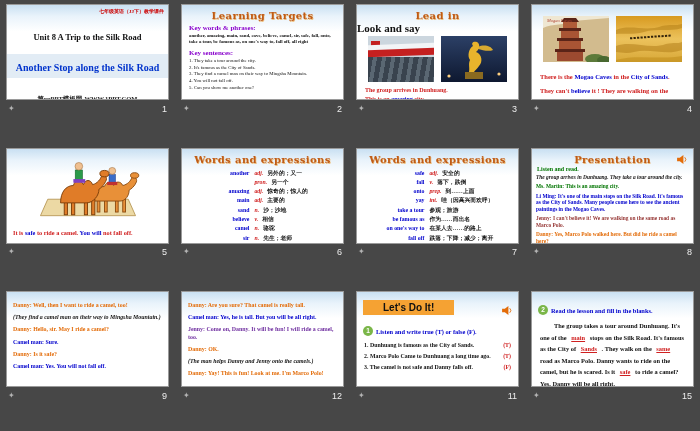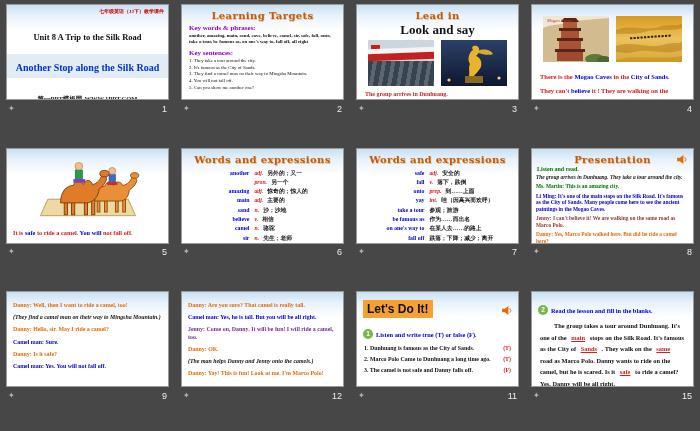--- a/index.html
+++ b/index.html
@@ -29,21 +29,21 @@
   .s1-strip span{font-size:10px;font-weight:bold;color:#0033cc;font-family:Liberation Serif, serif;}
   .s1-footer{margin-top:16px;text-align:center;font-size:6.5px;font-weight:bold;color:#222;}
 
   
   .s2-h{color:#8800cc;font-size:7px;font-weight:bold;margin:3px 7px 1px 7px;}
   .s2-kw{font-size:4.8px;font-weight:bold;color:#111;margin:0 7px;line-height:1.35;}
   .s2-list{margin:1px 7px 0 7px;}
   .s2-list .rl{font-size:4.8px;color:#111;line-height:1.4;}
 
   
-  .s3-sub{text-align:center;font-size:13px;font-weight:bold;color:#111;margin-top:1px;}
+  .s3-sub{text-align:left;font-size:11px;font-weight:bold;color:#111;margin-top:1px;}
   .photo-row{display:flex;justify-content:center;gap:7px;margin-top:2px;}
   .photo{width:66px;height:46px;position:relative;overflow:hidden;}
   .photo svg{display:block;width:100%;height:100%;}
   .ph-station{background:#ccd6de;}
   .st-roof{position:absolute;top:17%;left:0;right:0;height:12%;background:#f2f4f6;transform:skewY(-2deg);}
   .st-banner{position:absolute;top:29%;left:0;right:0;height:15%;background:#c42020;transform:skewY(-2deg);}
   .st-logo{position:absolute;top:10%;left:5%;width:9px;height:9px;background:#c42020;}
   .st-glass{position:absolute;top:45%;left:0;right:0;bottom:0;background:repeating-linear-gradient(100deg,#39434e 0 5px,#5a6772 5px 9px);}
   .s3-lines{margin:4px 8px 0 8px;}
   .s3-lines .rl{font-size:6px;font-weight:bold;line-height:1.55;}
@@ -68,21 +68,21 @@
   .spk{position:absolute;top:6px;right:5px;width:11px;height:9px;}
   .s8-listen{color:#007500;font-weight:bold;font-size:6px;margin:1px 5px 0 5px;}
   .s8-lines{margin:0 4px;}
   .s8-lines .rl{font-size:5.4px;font-weight:bold;line-height:1.25;margin-top:2.5px;}
 
   
   .dlg{margin:10px 6px 0 6px;}
   .dlg .rl{font-size:5.9px;font-weight:bold;line-height:1.2;margin-bottom:5px;}
 
   
-  .letsdo{display:inline-block;background:#f5a233;color:#111;font-weight:bold;font-size:12px;font-family:"Liberation Sans",sans-serif;padding:2px 4px;margin:8px 0 4px 6px;}
+  .letsdo{display:inline-block;background:#f5a233;color:#111;font-weight:bold;font-size:10px;font-family:"Liberation Sans",sans-serif;padding:2px 20px;margin:8px 0 4px 6px;}
   .taskrow{display:flex;align-items:center;gap:3px;margin:7px 6px 0 6px;}
   .tasknum{flex:0 0 auto;width:10px;height:10px;border-radius:50%;background:#7ab648;color:#fff;font-size:6.5px;font-weight:bold;text-align:center;line-height:10px;font-family:"Liberation Sans",sans-serif;}
   .tasktext{color:#0000cd;font-weight:bold;font-size:6.4px;}
   .quiz{margin:6px 7px 0 7px;}
   .quiz .rl{display:flex;justify-content:space-between;font-size:5.9px;font-weight:bold;margin-bottom:5px;}
 
   
   .s12 .taskrow{margin-top:13px;}
   .fillpara{margin:5px 8px 0 8px;}
   .fillpara .rl{font-size:6.4px;font-weight:bold;color:#111;line-height:1.8;text-indent:14px;}

